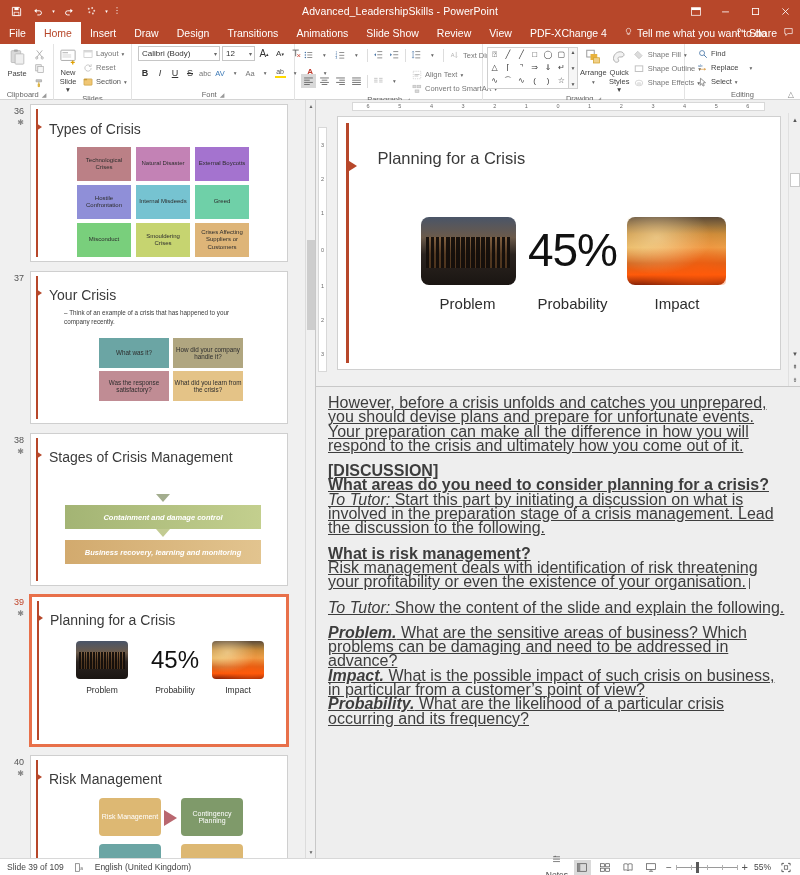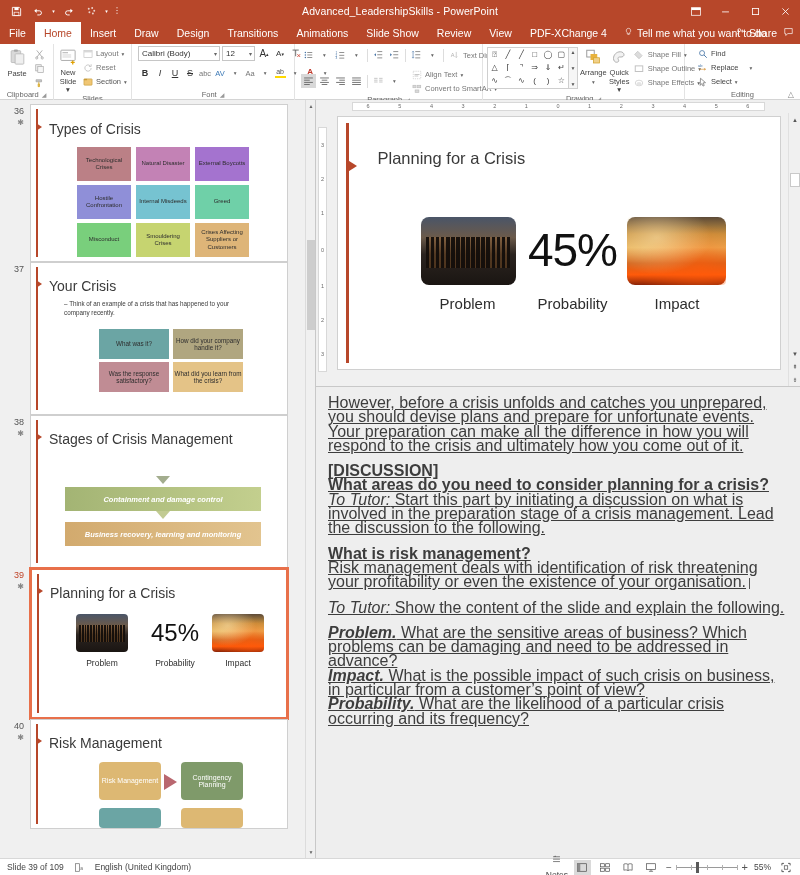--- a/index.html
+++ b/index.html
@@ -131,21 +131,21 @@
     position: absolute; top: 100px; left: 0; right: 0; bottom: 17px;
     display: flex; background: #f0f0f0;
   }
 
   
   .thumbpane {
     width: 316px; background: #f0f0f0; position: relative;
     border-right: 1px solid #c8c8c8; overflow: hidden;
   }
   .thumbs { position: absolute; top: 0; left: 0; right: 10px; bottom: 0; padding: 4px 0 0 0; }
-  .thumb-row { display: flex; }
+  .thumb-row { display: flex; margin-bottom: 9px; }
   .thumb-num {
     width: 30px; text-align: right; padding-right: 6px; padding-top: 2px;
     font-size: 9px; color: #555; line-height: 11px;
   }
   .thumb-num .star { display: block; font-size: 8px; color: #888; }
   .thumb-num.sel { color: #c0452a; }
   .thumb {
     width: 258px; background: #fff; border: 1px solid #cfcfcf;
     position: relative; overflow: hidden;
   }

